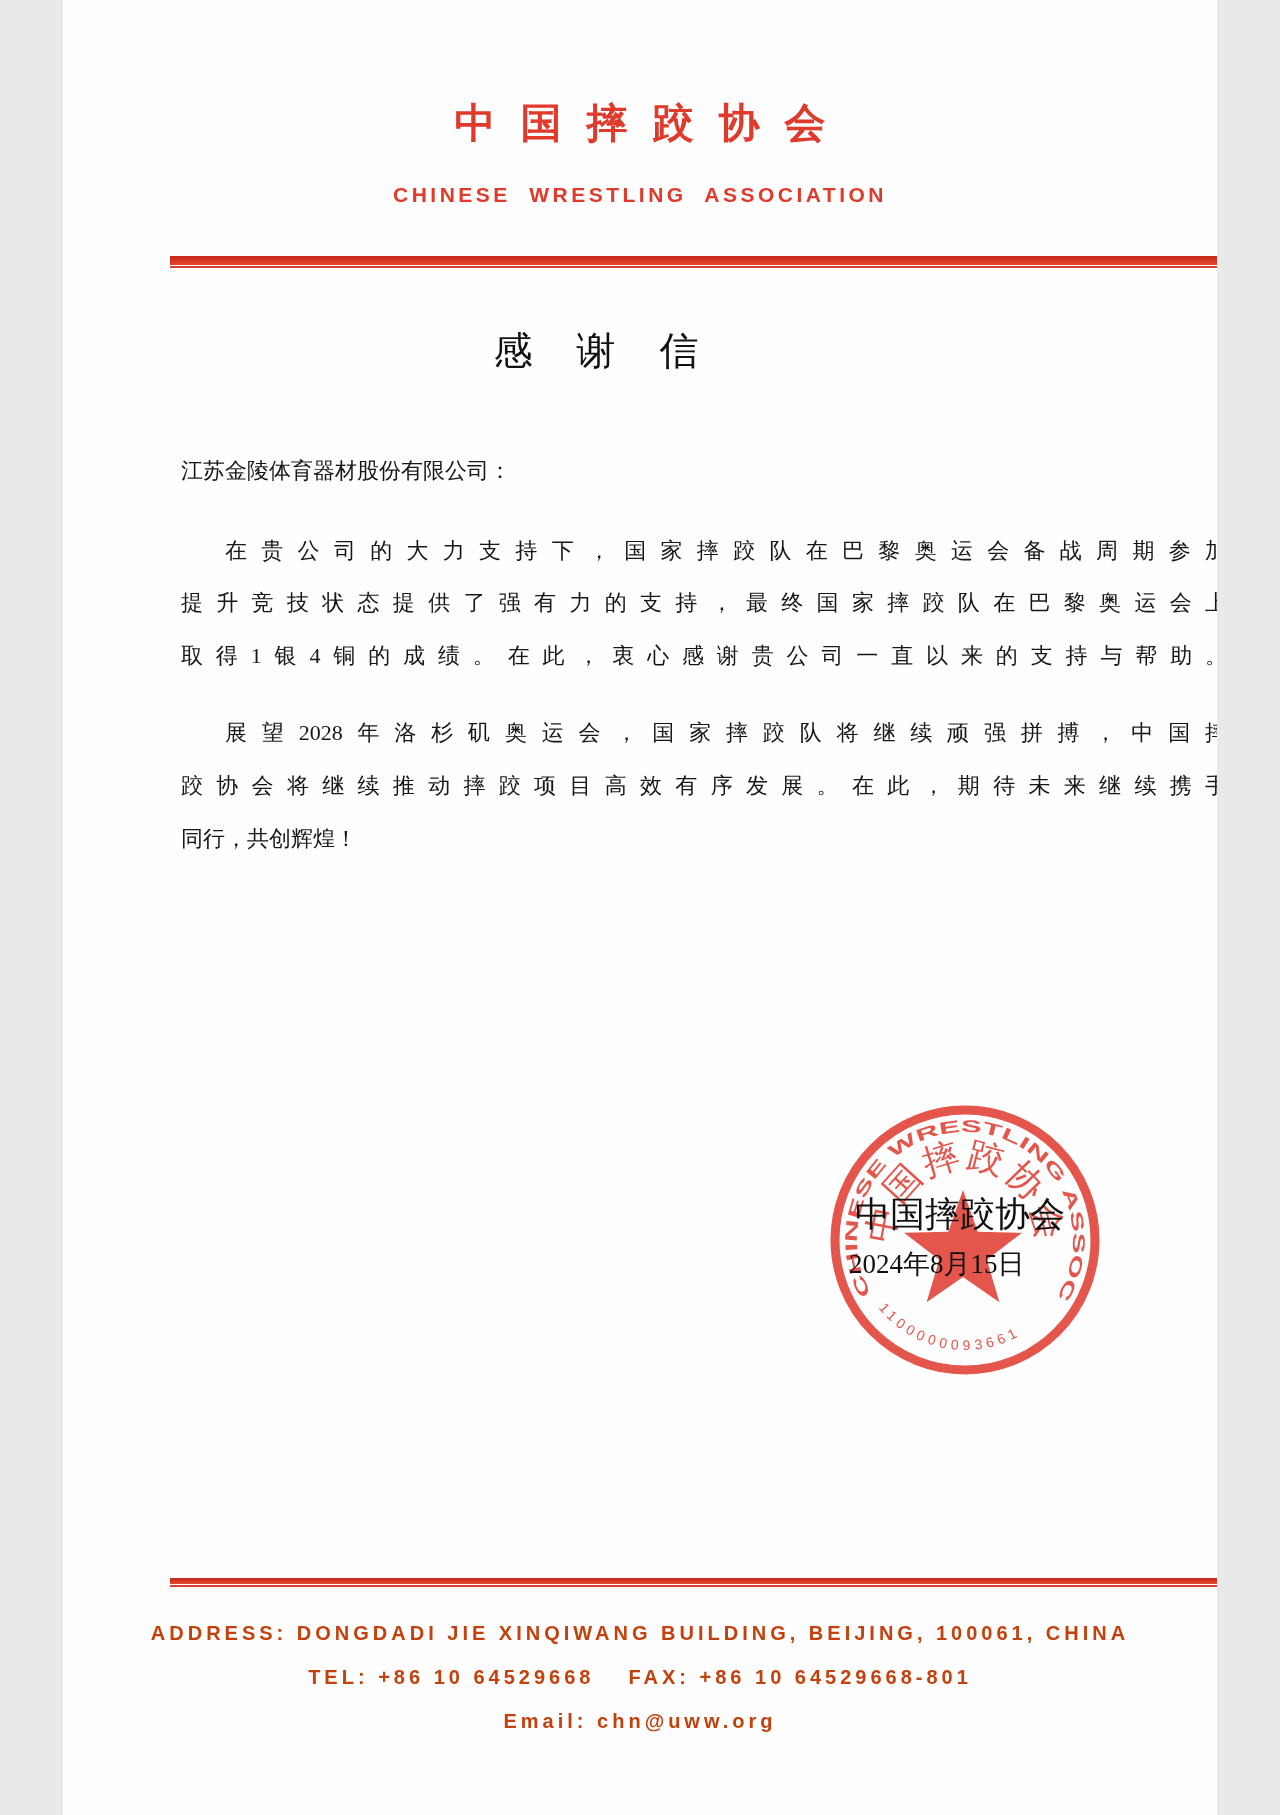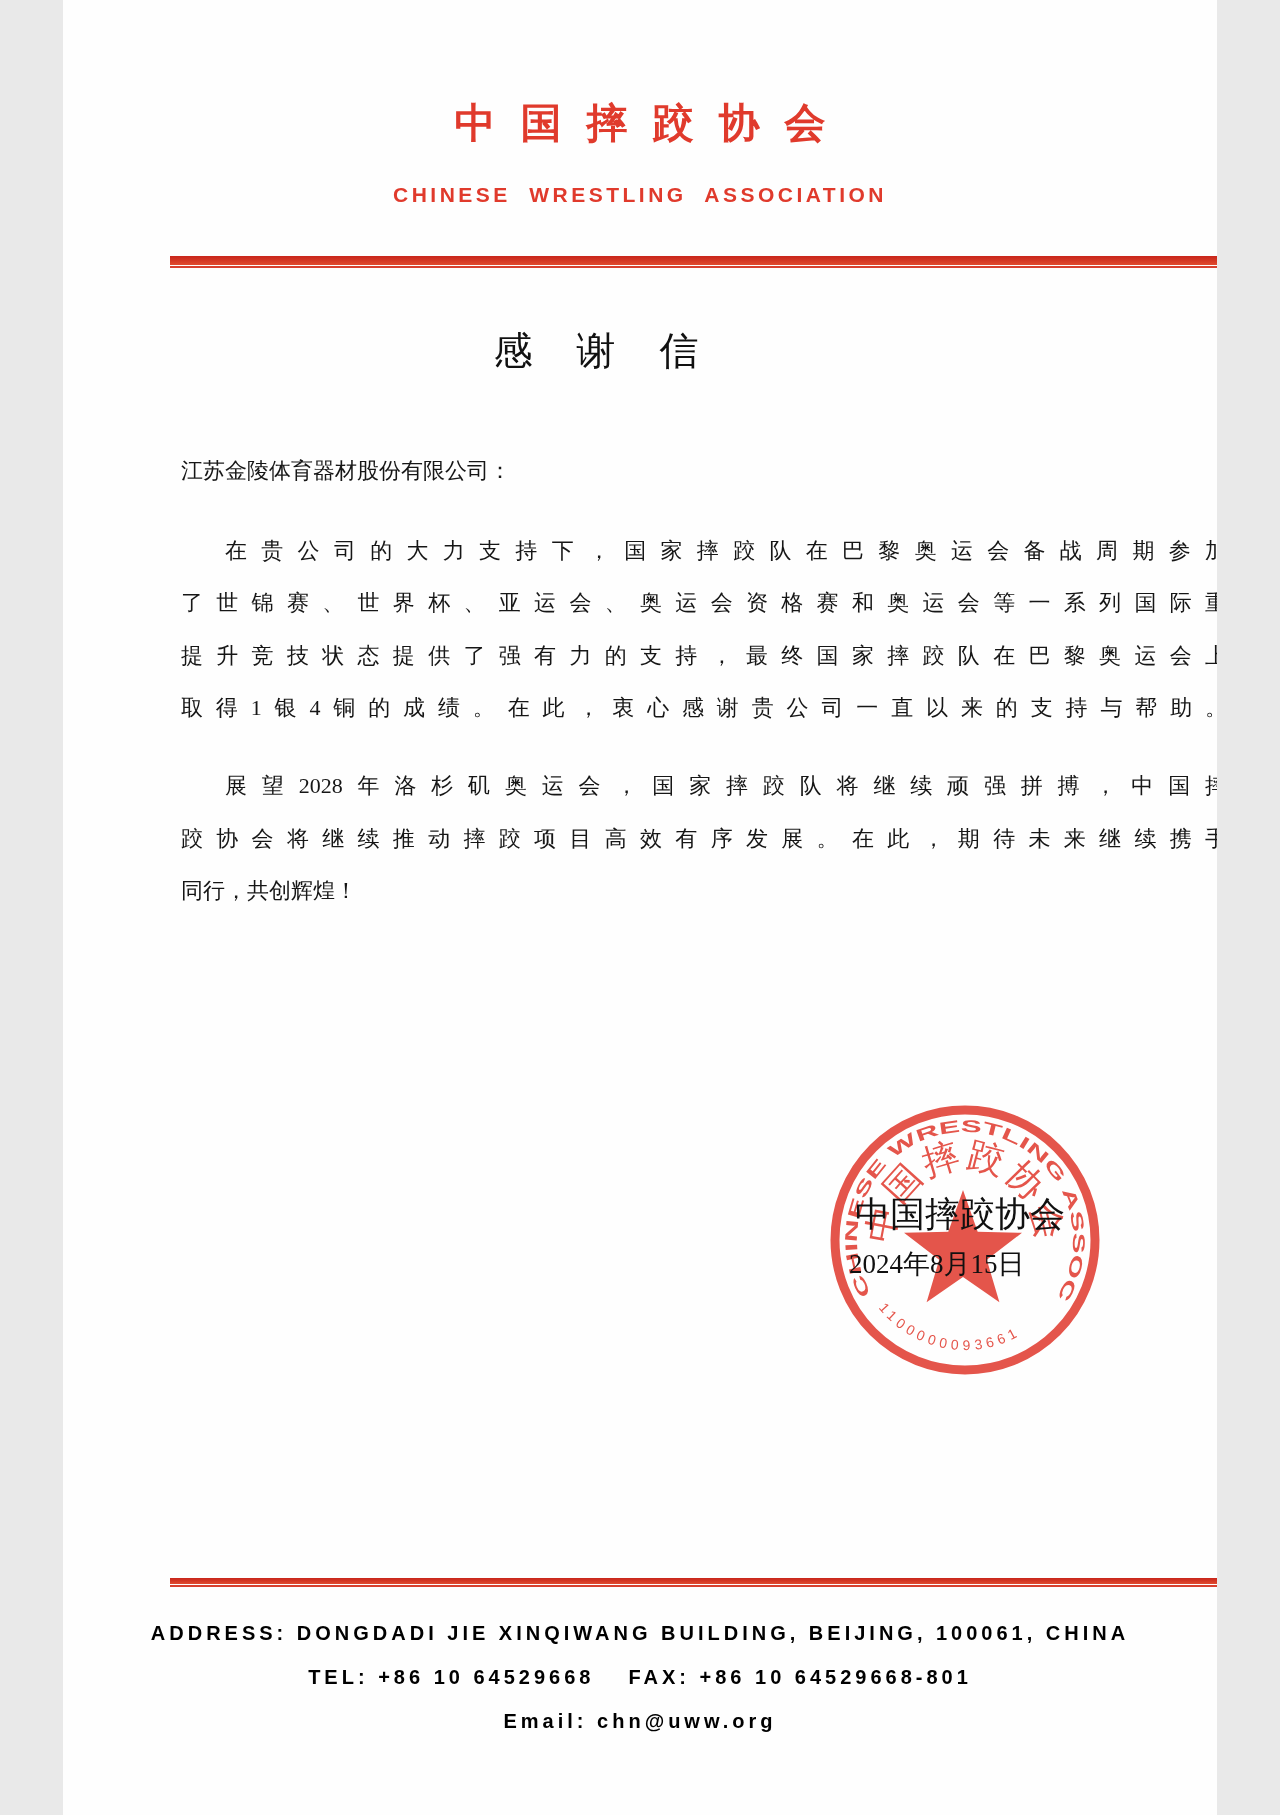--- a/index.html
+++ b/index.html
@@ -63,21 +63,21 @@
   }
   .sig-date{
     position:absolute;left:786px;top:1250px;z-index:2;
     font-size:27px;line-height:1.1;color:#101010;
   }
   
   .footer-line{
     position:absolute;left:0;right:0;
     text-align:center;
     font-family:"Liberation Sans","DejaVu Sans",sans-serif;
-    font-weight:bold;color:#000000;
+    font-weight:bold;color:#c2410c;
     font-size:20px;letter-spacing:4px;
   }
   .footer-address{top:1622px;}
   .footer-telfax{top:1666px;}
   .footer-email{top:1710px;}
   .footer-telfax .sep{display:inline-block;width:34px;}
 </style>
 </head>
 <body>
 
@@ -89,21 +89,20 @@
     <div class="thick"></div>
     <div class="thin"></div>
   </div>
 
   <div class="letter-title">感谢信</div>
 
   <div class="body-block">
     <div class="bline">江苏金陵体育器材股份有限公司：</div>
     <div class="gap-a"></div>
     <div class="bline fill indent">在贵公司的大力支持下，国家摔跤队在巴黎奥运会备战周期参加</div>
-    <div class="bline fill">了世锦赛、世界杯、亚运会、奥运会资格赛和奥运会等一系列国际重</div>
     <div class="bline fill">提升竞技状态提供了强有力的支持，最终国家摔跤队在巴黎奥运会上</div>
     <div class="bline fill">取得1银4铜的成绩。在此，衷心感谢贵公司一直以来的支持与帮助。</div>
     <div class="gap-b"></div>
     <div class="bline fill indent">展望2028年洛杉矶奥运会，国家摔跤队将继续顽强拼搏，中国摔</div>
     <div class="bline fill">跤协会将继续推动摔跤项目高效有序发展。在此，期待未来继续携手</div>
     <div class="bline">同行，共创辉煌！</div>
   </div>
 
   <svg class="seal" viewBox="0 0 280 280">
     <defs>

